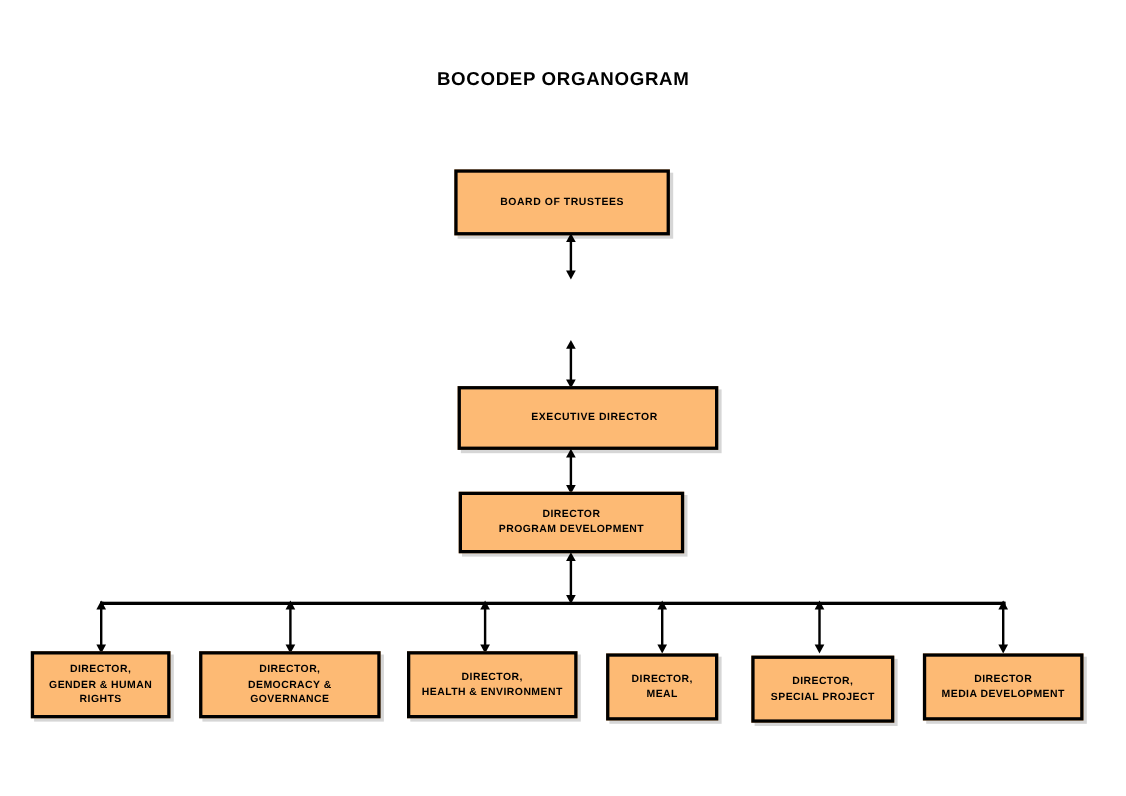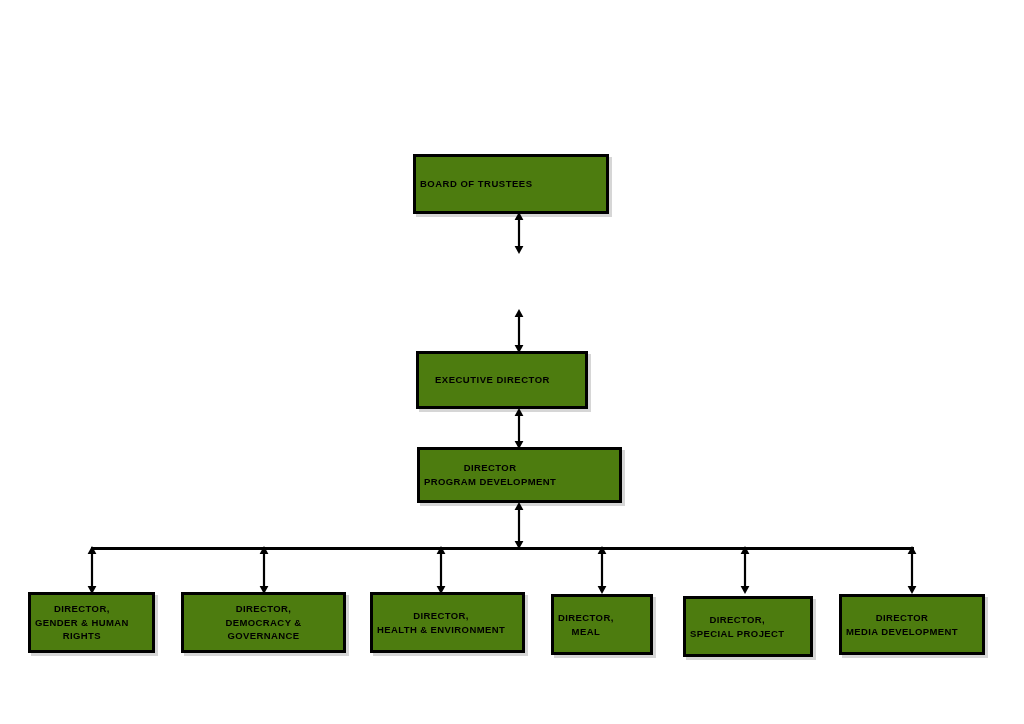--- a/index.html
+++ b/index.html
@@ -29,26 +29,26 @@
     font-size: 17px;
     font-weight: bold;
     letter-spacing: 0.6px;
     color: #000000;
   }
 
   
   .node {
     position: absolute;
     box-sizing: border-box;
-    background: #4d7c0f;
+    background: #fdba74;
     border: 3px solid #000000;
     box-shadow: 3px 3px 0 0 rgba(120,120,120,0.30);
     display: flex;
     align-items: center;
-    justify-content: flex-start;
+    justify-content: center;
     text-align: center;
   }
   .node-label {
     font-size: 9.5px;
     font-weight: bold;
     line-height: 1.45;
     letter-spacing: 0.4px;
     color: #000000;
     white-space: pre-line;
     padding: 0 4px;
@@ -69,20 +69,21 @@
   .bus-line {
     position: absolute;
     background: #000000;
   }
 </style>
 </head>
 <body>
 
 <div id="canvas">
 
+  <div id="chart-title">BOCODEP ORGANOGRAM</div>
 
   <div class="node top-level" style="left:413px; top:154px; width:196px; height:60px;">
     <span class="node-label">BOARD OF TRUSTEES</span>
   </div>
 
   <div class="connector" style="left:509px; top:212px; width:20px; height:42px;">
     <svg width="20" height="42" viewBox="0 0 20 42">
       <line x1="10" y1="5" x2="10" y2="37" stroke="#000" stroke-width="2.2"></line>
       <polygon points="10,0 5.6,8 14.4,8" fill="#000"></polygon>
       <polygon points="10,42 5.6,34 14.4,34" fill="#000"></polygon>
@@ -91,21 +92,21 @@
 
 
   <div class="connector" style="left:509px; top:309px; width:20px; height:44px;">
     <svg width="20" height="44" viewBox="0 0 20 44">
       <line x1="10" y1="5" x2="10" y2="39" stroke="#000" stroke-width="2.2"></line>
       <polygon points="10,0 5.6,8 14.4,8" fill="#000"></polygon>
       <polygon points="10,44 5.6,36 14.4,36" fill="#000"></polygon>
     </svg>
   </div>
 
-  <div class="node top-level" style="left:416px; top:351px; width:172px; height:58px;padding-left:12px;">
+  <div class="node top-level" style="left:416px; top:351px; width:237px; height:58px;padding-left:12px;">
     <span class="node-label">EXECUTIVE DIRECTOR</span>
   </div>
 
   <div class="connector" style="left:509px; top:408px; width:20px; height:41px;">
     <svg width="20" height="41" viewBox="0 0 20 41">
       <line x1="10" y1="5" x2="10" y2="36" stroke="#000" stroke-width="2.2"></line>
       <polygon points="10,0 5.6,8 14.4,8" fill="#000"></polygon>
       <polygon points="10,41 5.6,33 14.4,33" fill="#000"></polygon>
     </svg>
   </div>

